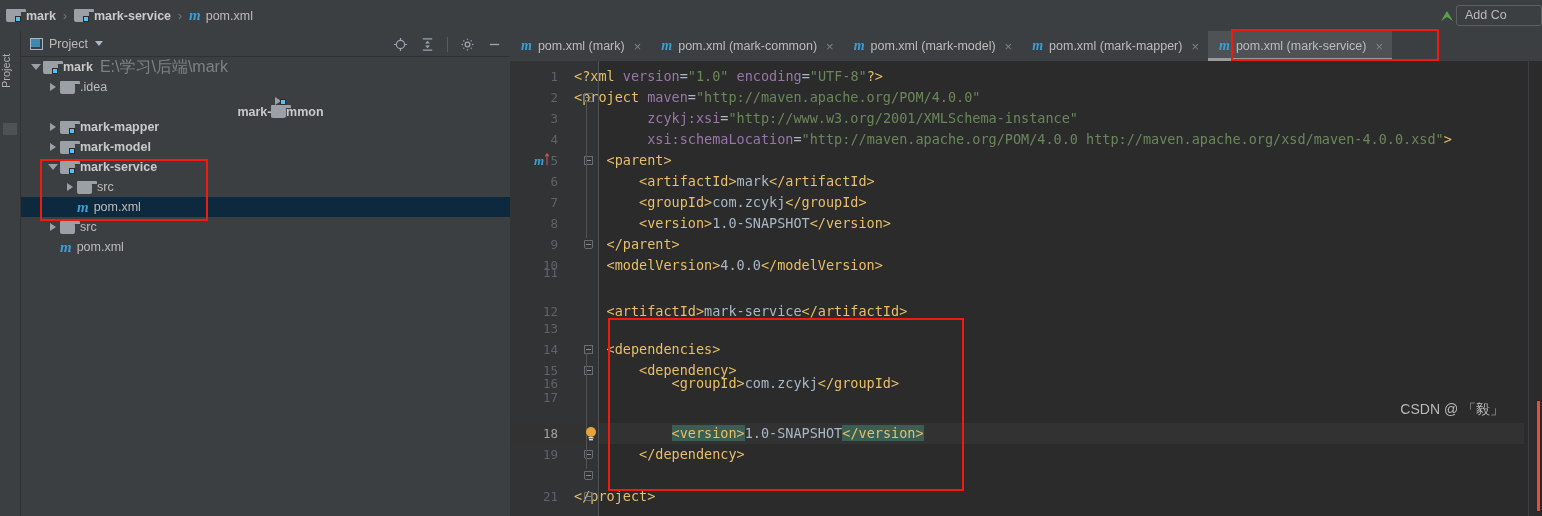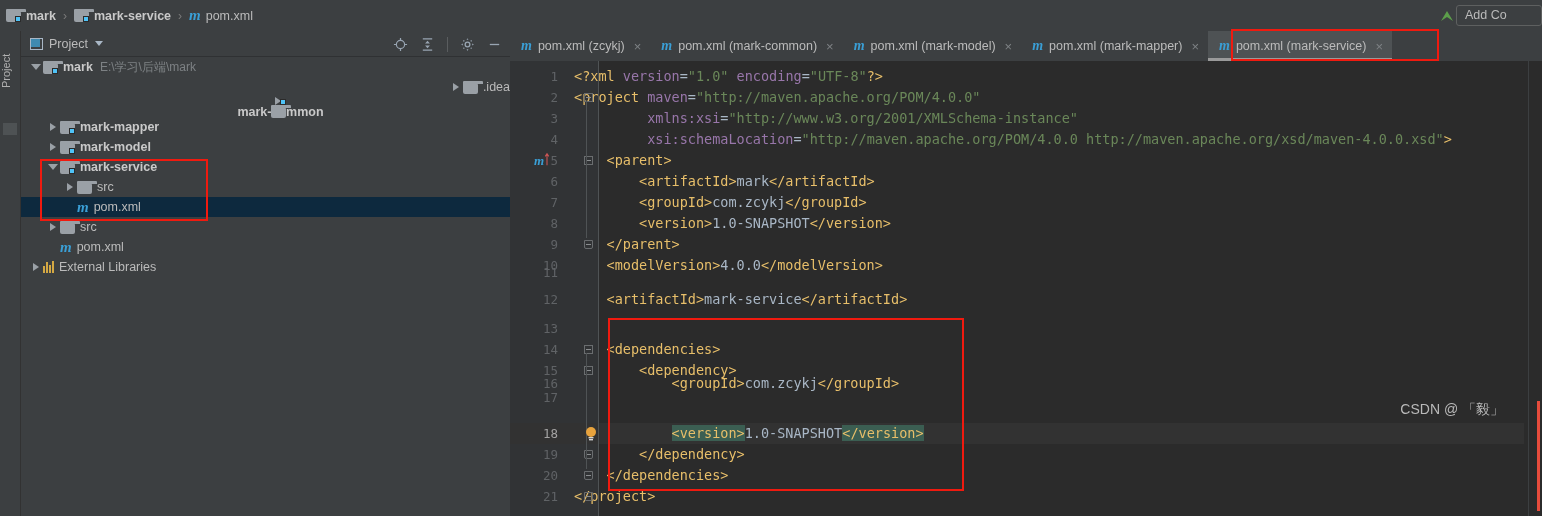--- a/index.html
+++ b/index.html
@@ -81,21 +81,21 @@
   .tree { position:absolute; left:0; top:26px; width:489px; height:459px; background:#3c3f41; overflow:hidden; }
   .row { position:relative; height:20px; display:flex; align-items:center; font-size:12.5px; color:#bbbbbb; white-space:nowrap; }
   .row.selected { background:#0d293e; }
   .arrow { width:0; height:0; border-top:4px solid transparent; border-bottom:4px solid transparent;
     border-left:6px solid #9aa0a6; flex:none; }
   .arrow.open { border-left:5px solid transparent; border-right:5px solid transparent;
     border-top:6px solid #9aa0a6; border-bottom:none; }
   .arrow-slot { width:14px; display:flex; align-items:center; justify-content:center; flex:none; }
   .lbl { margin-left:5px; }
   .lbl.bold { font-weight:bold; color:#c9c9c9; }
-  .path-hint { color:#7d8184; font-size:12px; margin-left:7px; }
+  .path-hint { color:#7d8184; font-size:16px; margin-left:7px; }
 
   .ico-extlib { display:inline-flex; align-items:flex-end; gap:1px; height:12px; }
   .ico-extlib span { width:2px; background:#d4a843; }
   .ico-scratch { position:relative; width:14px; height:13px; }
   .ico-scratch .pg { position:absolute; left:0; top:0; width:10px; height:12px; background:#9aa0a6; clip-path: polygon(0 0,70% 0,100% 28%,100% 100%,0 100%); }
   .ico-scratch .clock { position:absolute; right:0; bottom:0; width:8px; height:8px; border-radius:50%; background:#3f9fd6; border:1px solid #3c3f41; }
 
   
   .tabbar {
     position:absolute; left:510px; top:31px; width:1032px; height:30px;
@@ -235,21 +235,21 @@
             <span class="arrow open"></span>
           </span>
           <span class="ico-modfolder">
             <i class="tab"></i>
             <i class="body"></i>
             <i class="badge"></i>
           </span>
           <span class="lbl bold">mark</span>
           <span class="path-hint">E:\学习\后端\mark</span>
         </div>
-        <div class="row" style="padding-left: 25px; justify-content: flex-end;">
+        <div class="row" style="padding-left: 25px;">
           <span class="arrow-slot">
             <span class="arrow"></span>
           </span>
           <span class="ico-folder">
             <i class="tab"></i>
             <i class="body"></i>
           </span>
           <span class="lbl">.idea</span>
         </div>
         <div class="row" style="padding-left: 25px; flex-direction: column;">
@@ -319,39 +319,27 @@
             <i class="tab"></i>
             <i class="body"></i>
           </span>
           <span class="lbl">src</span>
         </div>
         <div class="row" style="padding-left: 25px;">
           <span class="arrow-slot"></span>
           <span class="ico-maven">m</span>
           <span class="lbl">pom.xml</span>
         </div>
-        <div class="row" style="padding-left: 8px;">
-          <span class="arrow-slot">
-            <span class="arrow"></span>
-          </span>
-          <span class="ico-extlib">
-            <span style="height:7px"></span>
-            <span style="height:11px"></span>
-            <span style="height:8px"></span>
-            <span style="height:12px"></span>
-          </span>
-          <span class="lbl">External Libraries</span>
-        </div>
       </div>
   </div>
 
   <div class="tabbar" id="tabbar">
       <div class="tab">
         <span class="mvn">m</span>
-        <span>pom.xml (zcykj)</span>
+        <span>pom.xml (mark)</span>
         <span class="close">×</span>
       </div>
       <div class="tab">
         <span class="mvn">m</span>
         <span>pom.xml (mark-common)</span>
         <span class="close">×</span>
       </div>
       <div class="tab">
         <span class="mvn">m</span>
         <span>pom.xml (mark-model)</span>
@@ -368,38 +356,37 @@
         <span class="close">×</span>
       </div>
     </div>
 
   <div class="editor">
     <div class="gutter"></div>
     <div class="fold-col"></div>
     <div class="code-area" id="code-area">
         <div class="ln" style="top: 5px;"><span class="num">1</span><span class="txt"><span class="tag">&lt;?xml </span><span class="attr">version</span><span class="txtv">=</span><span class="str">"1.0"</span><span class="txtv"> </span><span class="attr">encoding</span><span class="txtv">=</span><span class="str">"UTF-8"</span><span class="tag">?&gt;</span></span></div>
         <div class="ln" style="top: 26px;"><span class="num">2</span><span class="txt"><span class="tag">&lt;project </span><span class="attr">maven</span><span class="txtv">=</span><span class="str">"http://maven.apache.org/POM/4.0.0"</span></span></div>
-        <div class="ln" style="top: 47px;"><span class="num">3</span><span class="txt"><span class="txtv">         </span><span class="attr">xmlns:xsi</span><span class="txtv">=</span><span class="str">"http://www.w3.org/2001/XMLSchema-instance"</span></span></div>
+        <div class="ln" style="top: 47px;"><span class="num">3</span><span class="txt"><span class="txtv">         </span><span class="attr">zcykj:xsi</span><span class="txtv">=</span><span class="str">"http://www.w3.org/2001/XMLSchema-instance"</span></span></div>
         <div class="ln" style="top: 68px;"><span class="num">4</span><span class="txt"><span class="txtv">         </span><span class="attr">xsi:schemaLocation</span><span class="txtv">=</span><span class="str">"http://maven.apache.org/POM/4.0.0 http://maven.apache.org/xsd/maven-4.0.0.xsd"</span><span class="tag">&gt;</span></span></div>
         <div class="ln" style="top: 89px;"><span class="num">5</span><span class="txt"><span class="tag">    &lt;parent&gt;</span></span></div>
         <div class="ln" style="top: 110px;"><span class="num">6</span><span class="txt"><span class="tag">        &lt;artifactId&gt;</span><span class="txtv">mark</span><span class="tag">&lt;/artifactId&gt;</span></span></div>
         <div class="ln" style="top: 131px;"><span class="num">7</span><span class="txt"><span class="tag">        &lt;groupId&gt;</span><span class="txtv">com.zcykj</span><span class="tag">&lt;/groupId&gt;</span></span></div>
         <div class="ln" style="top: 152px;"><span class="num">8</span><span class="txt"><span class="tag">        &lt;version&gt;</span><span class="txtv">1.0-SNAPSHOT</span><span class="tag">&lt;/version&gt;</span></span></div>
         <div class="ln" style="top: 173px;"><span class="num">9</span><span class="txt"><span class="tag">    &lt;/parent&gt;</span></span></div>
         <div class="ln" style="top: 194px;"><span class="num">10</span><span class="txt"><span class="tag">    &lt;modelVersion&gt;</span><span class="txtv">4.0.0</span><span class="tag">&lt;/modelVersion&gt;</span></span></div>
         <div class="ln" style="top: 201px;"><span class="num">11</span><span class="txt"></span></div>
-        <div class="ln" style="top: 228px;"><span class="num">12</span><span class="txt"><span class="tag">    &lt;artifactId&gt;</span><span class="txtv">mark-service</span><span class="tag">&lt;/artifactId&gt;</span></span></div>
+        <div class="ln" style="top: 240px;"><span class="num">12</span><span class="txt"><span class="tag">    &lt;artifactId&gt;</span><span class="txtv">mark-service</span><span class="tag">&lt;/artifactId&gt;</span></span></div>
         <div class="ln" style="top: 257px;"><span class="num">13</span><span class="txt"></span></div>
         <div class="ln" style="top: 278px;"><span class="num">14</span><span class="txt"><span class="tag">    &lt;dependencies&gt;</span></span></div>
         <div class="ln" style="top: 299px;"><span class="num">15</span><span class="txt"><span class="tag">        &lt;dependency&gt;</span></span></div>
         <div class="ln" style="top: 312px;"><span class="num">16</span><span class="txt"><span class="tag">            &lt;groupId&gt;</span><span class="txtv">com.zcykj</span><span class="tag">&lt;/groupId&gt;</span></span></div>
         <div class="ln" style="top: 326px;"><span class="num">17</span></div>
         <div class="ln caret" style="top: 362px;"><span class="num">18</span><span class="txt"><span class="txtv">            </span><span class="tag hl">&lt;version&gt;</span><span class="txtv">1.0-SNAPSHOT</span><span class="tag hl">&lt;/version&gt;</span></span></div>
         <div class="ln" style="top: 383px;"><span class="num">19</span><span class="txt"><span class="tag">        &lt;/dependency&gt;</span></span></div>
-        <div class="ln" style="top: 404px;"><span class="num">20</span><span class="txt"><span class="tag">    &lt;/dependencies&gt;</span></span></div>
         <div class="ln" style="top: 425px;"><span class="num">21</span><span class="txt"><span class="tag">&lt;/project&gt;</span></span></div>
         <div class="fold" style="top: 26px;">
           <span class="box"></span>
         </div>
         <div class="fold" style="top: 89px;">
           <span class="box"></span>
         </div>
         <div class="fold end" style="top: 173px;">
           <span class="cap"></span>
         </div>

